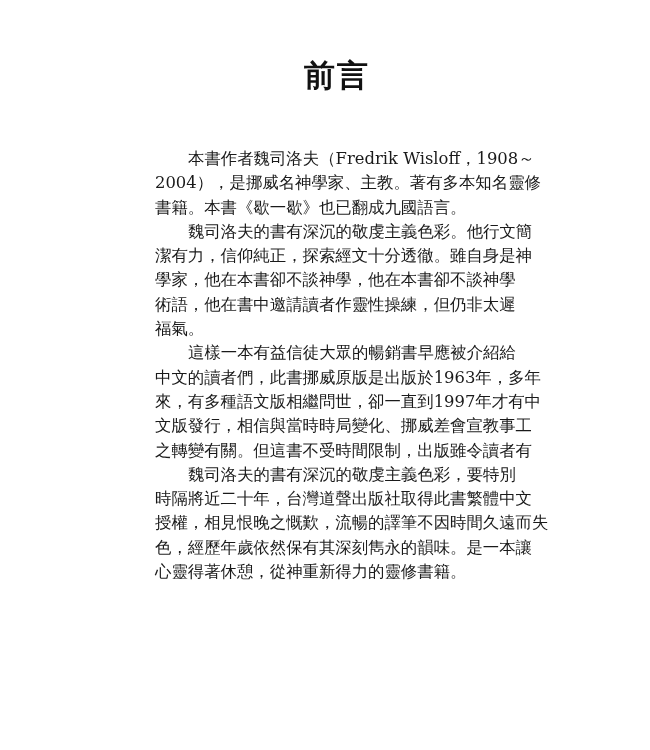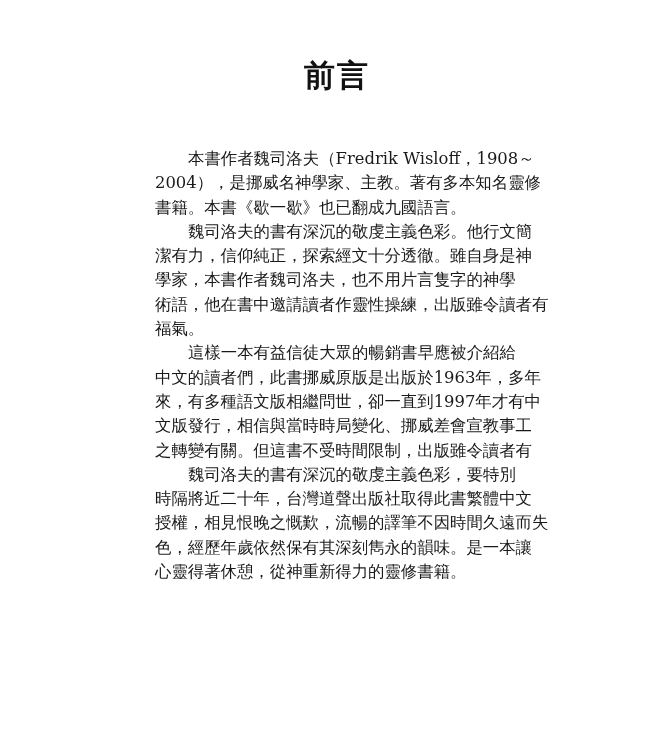--- a/index.html
+++ b/index.html
@@ -26,22 +26,22 @@
 
   <div class="body">
     <div>
       <div class="line indent">本書作者魏司洛夫（Fredrik Wisloff，1908～</div>
       <div class="line">2004），是挪威名神學家、主教。著有多本知名靈修</div>
       <div class="line">書籍。本書《歇一歇》也已翻成九國語言。</div>
     </div>
     <div>
       <div class="line indent">魏司洛夫的書有深沉的敬虔主義色彩。他行文簡</div>
       <div class="line">潔有力，信仰純正，探索經文十分透徹。雖自身是神</div>
-      <div class="line">學家，本書作者魏司洛夫，也不用片言隻字的神學</div>
-      <div class="line">術語，他在書中邀請讀者作靈性操練，出版雖令讀者有</div>
+      <div class="line">學家，他在本書卻不談神學，他在本書卻不談神學</div>
+      <div class="line">術語，他在書中邀請讀者作靈性操練，但仍非太遲</div>
       <div class="line">福氣。</div>
     </div>
     <div>
       <div class="line indent">這樣一本有益信徒大眾的暢銷書早應被介紹給</div>
       <div class="line">中文的讀者們，此書挪威原版是出版於1963年，多年</div>
       <div class="line">來，有多種語文版相繼問世，卻一直到1997年才有中</div>
       <div class="line">文版發行，相信與當時時局變化、挪威差會宣教事工</div>
       <div class="line">之轉變有關。但這書不受時間限制，出版雖令讀者有</div>
     </div>
     <div>

